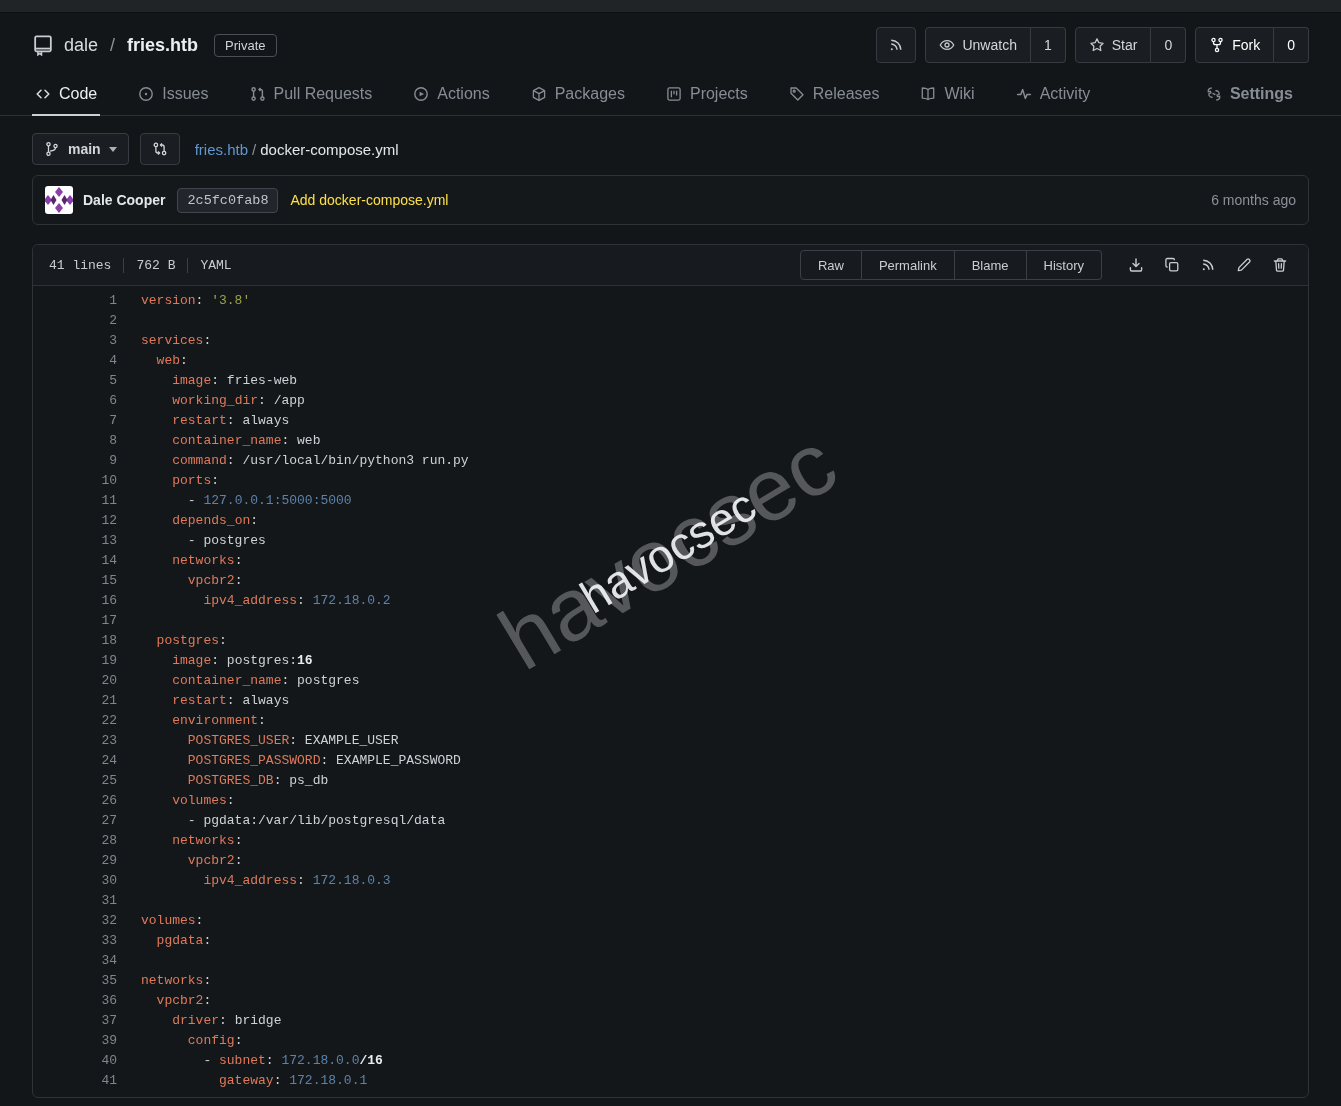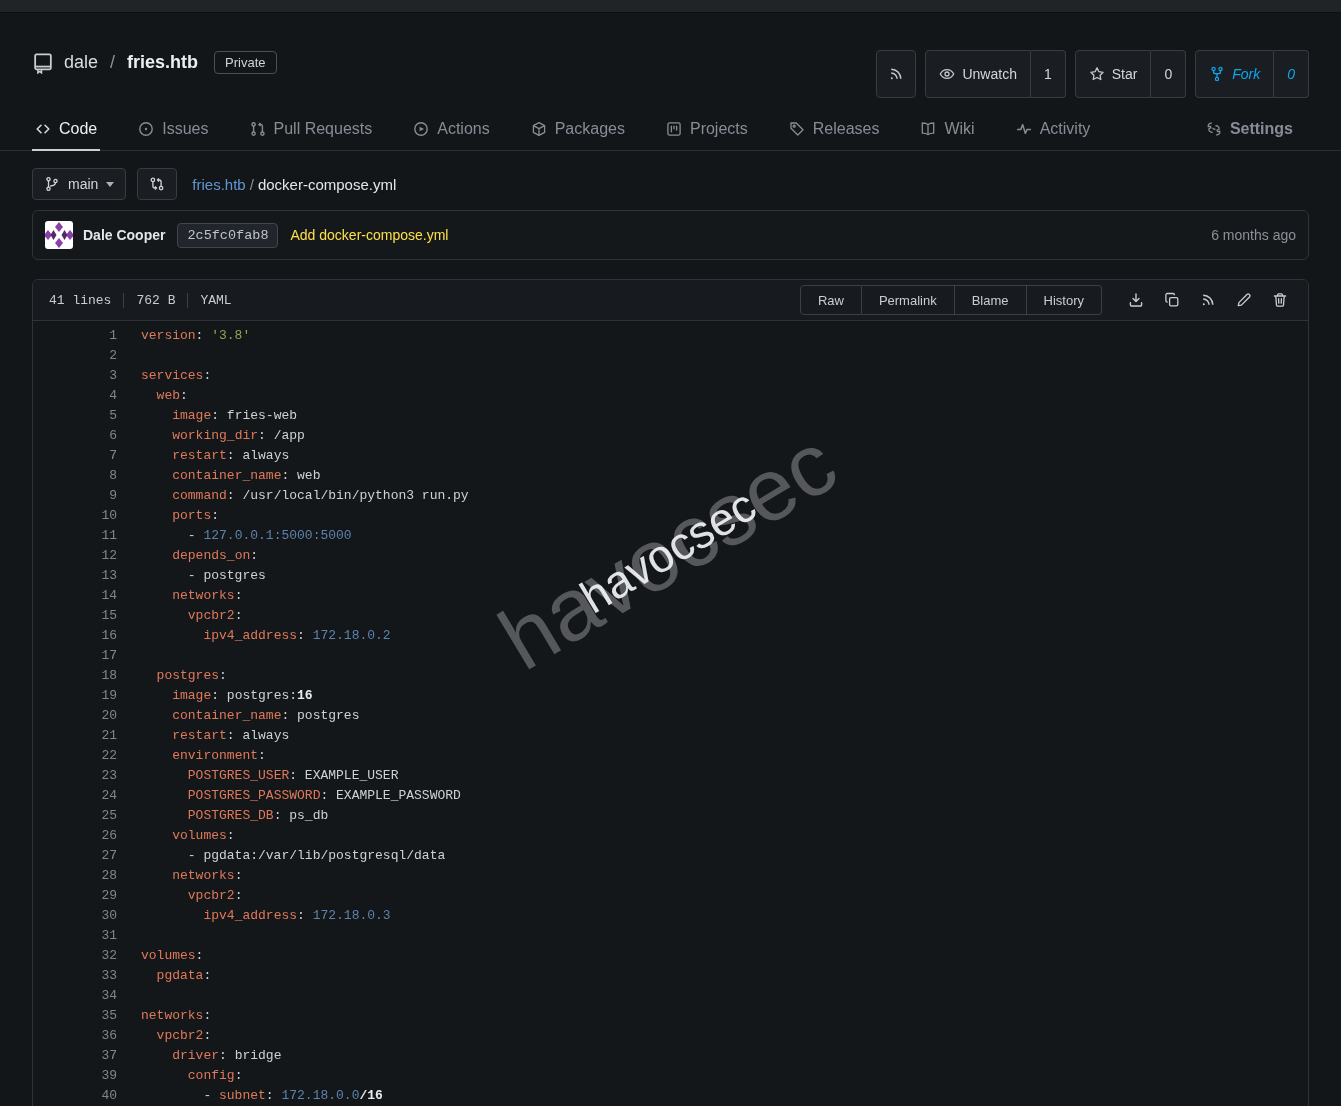--- a/index.html
+++ b/index.html
@@ -17,48 +17,48 @@
   .rh-left { display:flex; align-items:center; gap:10px; }
   .repo-icon { color:#c9ced3; }
   .repo-title { font-size:18px; display:flex; align-items:baseline; gap:12px; }
   .repo-title a { text-decoration:none; }
   .owner { color:#d9dcdf; } .slash { color:#8a9199; } .reponame { color:#eceef0; font-weight:700; }
   .badge { font-size:13px; color:#cfd3d7; border:1px solid #4a5057; border-radius:4px; padding:3px 10px; margin-left:6px; }
   .rh-right { margin-left:auto; display:flex; gap:9px; }
   .btn-group { display:flex; }
   .btn {
     background:#1a1e22; border:1px solid #373c42; color:#d3d6da;
-    font-size:14px; font-family:inherit; height:48px; display:flex; align-items:center; gap:7px;
-    padding:0 13px; cursor:pointer; border-radius:4px;margin-top:23px;
+    font-size:14px; font-family:inherit; height:36px; display:flex; align-items:center; gap:7px;
+    padding:0 13px; cursor:pointer; border-radius:4px;
   }
   .btn-group .btn:first-child { border-radius:4px 0 0 4px; }
   .btn-group .btn:last-child { border-radius:0 4px 4px 0; border-left:none; }
   .btn .bicon { color:#c4c9ce; }
-  .btn-group.dim .btn, .btn-group.dim .bicon { color:#0ea5e9;font-style:italic; }
+  .btn-group.dim .btn, .btn-group.dim .bicon { color:#ffffff; }
   .iconbtn { padding:0 11px; }
 
   
   .tabbar { display:flex; align-items:stretch; padding:0 32px; border-bottom:1px solid #2b3035; margin-top:2px; }
   .tab {
     display:flex; align-items:center; gap:8px; color:#878d96; text-decoration:none;
     padding:10px 3px 11px 3px; margin-right:35px; font-size:16px; border-bottom:2px solid transparent; margin-bottom:-1px;
   }
   .tab .ticon { color:#878d96; }
   .tab.active { color:#eceef0; border-bottom-color:#ccd0d4; }
   .tab.active .ticon { color:#d9dcdf; }
   .tab.settings { margin-left:auto; margin-right:13px;font-weight:bold; }
 
   
   .content { padding:17px 32px 0 32px; }
   .filenav { display:flex; align-items:center; gap:11px; }
   .smallbtn {
     background:#1a1e22; border:1px solid #373c42; color:#d3d6da; border-radius:4px;
     height:32px; display:flex; align-items:center; gap:8px; padding:0 11px; cursor:pointer; font-family:inherit; font-size:14px;
   }
-  .branch-label { font-weight:400; }
+  .branch-label { font-weight:700; }
   .caret { width:0; height:0; border-left:4px solid transparent; border-right:4px solid transparent; border-top:5px solid #aab0b6; }
   .breadcrumb { font-size:15px; margin-left:4px; }
   .breadcrumb a { color:#6196cf; text-decoration:none; }
   .bc-sep { color:#8a9199; padding:0 4px; }
   .bc-file { color:#e4e6e9; }
 
   .commit-box {
     margin-top:10px; border:1px solid #2e3338; border-radius:6px; background:#15181b;
     display:flex; align-items:center; padding:10px 12px; height:50px;
   }

